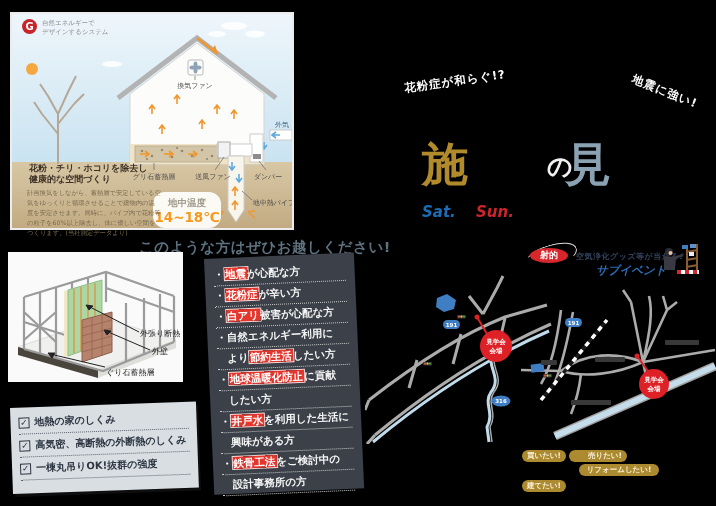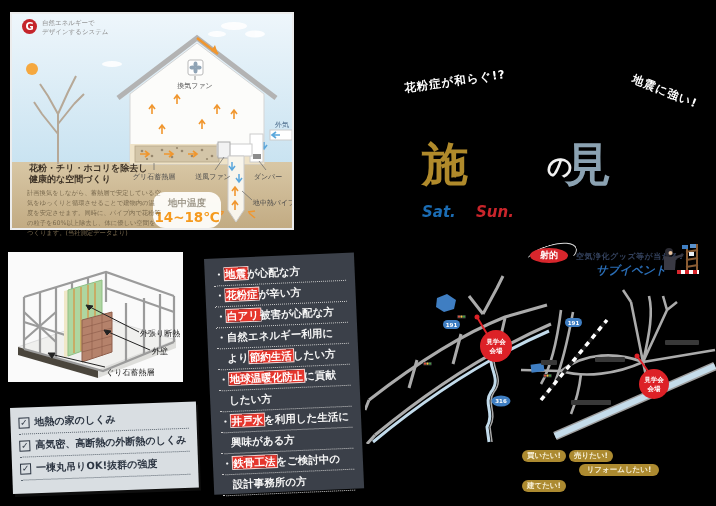--- a/index.html
+++ b/index.html
@@ -63,21 +63,21 @@
   .cb{display:inline-block;width:9px;height:9px;border:1.5px solid #2c3542;font-size:9px;
       line-height:8px;text-align:center;flex:0 0 auto;}
 
   
   .maps{left:365px;top:272px;width:351px;height:172px;}
 
   
   .pill{position:absolute;height:12px;background:#ac8a30;border-radius:7px;color:#f7f0d8;
         font-size:7.5px;font-weight:bold;text-align:center;line-height:12px;}
   .p0{left:522px;top:450px;width:44px;}
-  .p1{left:569px;top:450px;width:44px;}
+  .p1{left:569px;top:450px;width:44px;padding-left:14px;}
   .p2{left:522px;top:480px;width:44px;}
   .p3{left:555px;top:464px;width:80px;margin-left:24px;}
 
   svg text{font-family:"DejaVu Sans","Liberation Sans",sans-serif;}
 </style>
 </head>
 <body>
 
 <div class="page">
 
@@ -228,20 +228,21 @@
     <polygon points="7,12 19,13 18,26 7,26" fill="#3a3a44"></polygon>
     <line x1="17" y1="14" x2="26" y2="11" stroke="#3a3a44" stroke-width="2.5"></line>
     <rect x="20" y="26" width="22" height="4" fill="#d7262c"></rect>
     <g fill="#ffffff">
       <rect x="24" y="26" width="4" height="4"></rect>
         <rect x="32" y="26" width="4" height="4"></rect>
         <rect x="40" y="26" width="2" height="4"></rect>
     </g>
   </svg>
 
+  <div class="abs invite-heading">このような方はぜひお越しください!</div>
   <div class="abs invite-card">
       <div class="inv-line"><span>・</span><span class="hl">地震</span><span>が心配な方</span></div>
       <div class="inv-line"><span>・</span><span class="hl">花粉症</span><span>が辛い方</span></div>
       <div class="inv-line"><span>・</span><span class="hl">白アリ</span><span>被害が心配な方</span></div>
       <div class="inv-line"><span>・自然エネルギー利用に</span></div>
       <div class="inv-line ind"><span>より</span><span class="hl">節約生活</span><span>したい方</span></div>
       <div class="inv-line"><span>・</span><span class="hl">地球温暖化防止</span><span>に貢献</span></div>
       <div class="inv-line ind"><span>したい方</span></div>
       <div class="inv-line"><span>・</span><span class="hl">井戸水</span><span>を利用した生活に</span></div>
       <div class="inv-line ind"><span>興味がある方</span></div>

